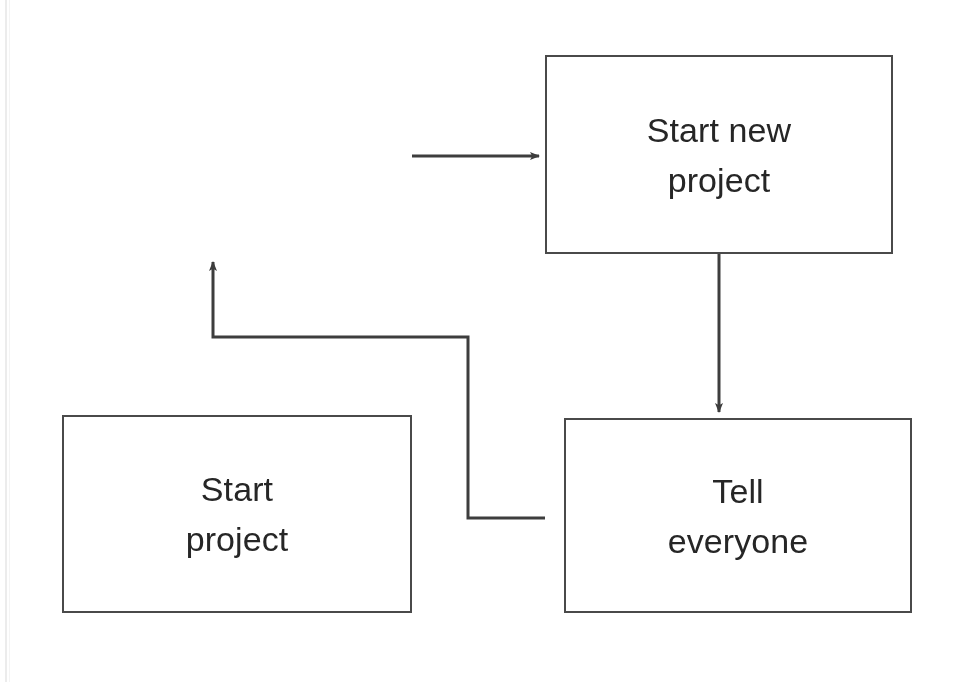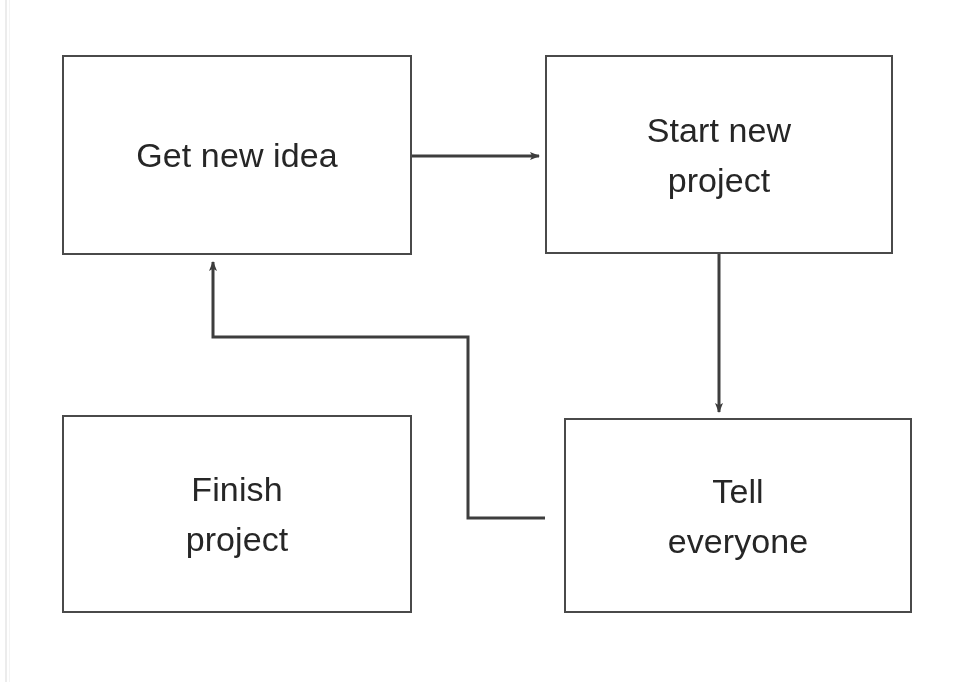--- a/index.html
+++ b/index.html
@@ -80,31 +80,28 @@
       </marker>
     </defs>
 
     <polyline points="412,156 539,156" fill="none" stroke="#3d3d3d" stroke-width="3" marker-end="url(#arrowhead)"></polyline>
 
     <polyline points="719,254 719,412" fill="none" stroke="#3d3d3d" stroke-width="3" marker-end="url(#arrowhead)"></polyline>
 
     <polyline points="545,518 468,518 468,337 213,337 213,262" fill="none" stroke="#3d3d3d" stroke-width="3" stroke-linejoin="miter" marker-end="url(#arrowhead)"></polyline>
   </svg>
 
-  <div class="node" id="node-get-new-idea">
-    <span class="node-label">Get new idea</span>
-  </div>
 
   <div class="node" id="node-start-new-proj">
     <span class="node-label">Start new
 project</span>
   </div>
 
   <div class="node" id="node-finish-project">
-    <span class="node-label">Finish
+    <span class="node-label">Start
 project</span>
   </div>
 
   <div class="node" id="node-tell-everyone">
     <span class="node-label">Tell
 everyone</span>
   </div>
 
 </div>
 

